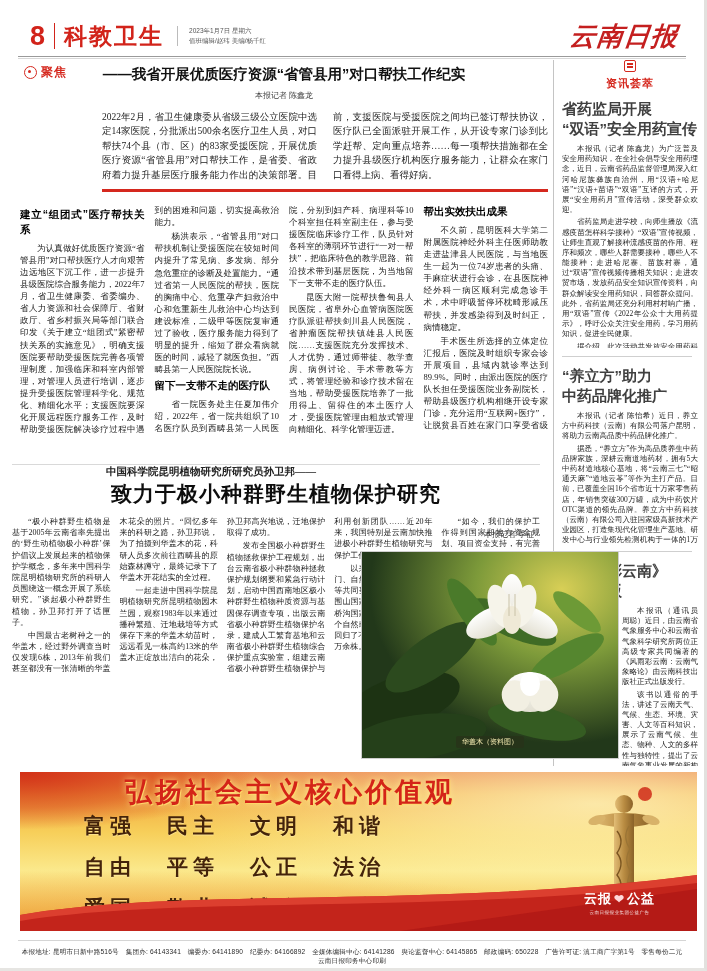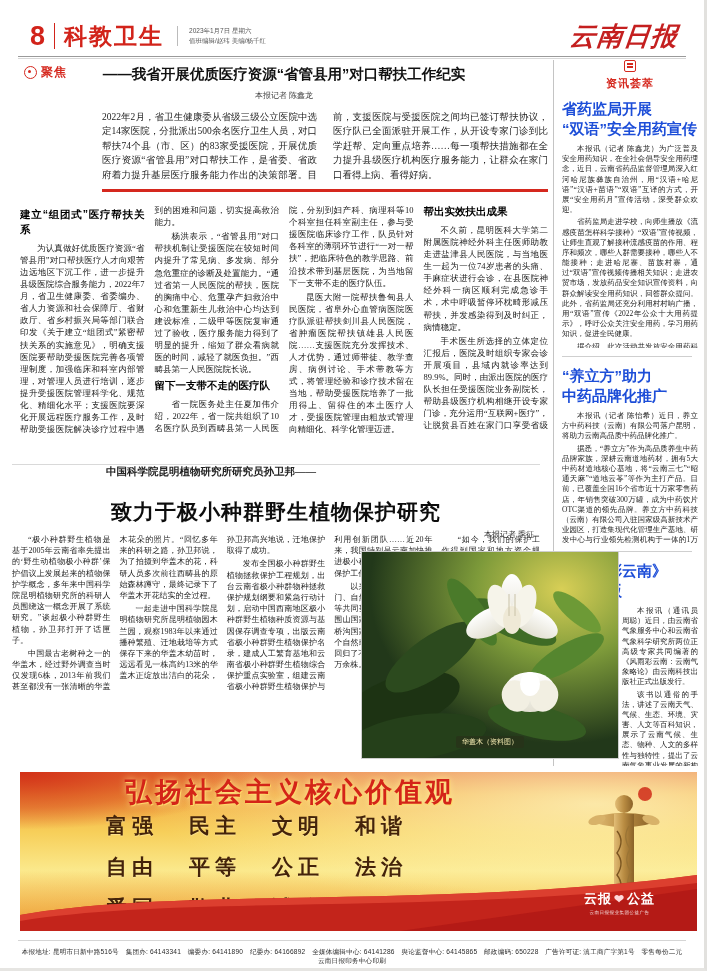--- a/index.html
+++ b/index.html
@@ -38,59 +38,59 @@
   .main-body{margin-top:12px;column-count:4;column-gap:10px;height:235px;overflow:hidden;
     font-family:"Liberation Serif", serif;font-size:8.5px;line-height:1.42;text-align:justify;color:#191919;}
   .main-body p{margin:0 0 2px;text-indent:2em;}
   .inbody-head{font-size:10.5px;font-weight:bold;margin:3px 0 5px;
     font-family:"Liberation Sans", sans-serif;color:#000;break-after:avoid;}
 
   
   .plant-article{position:absolute;left:12px;top:464px;width:528px;border-top:1px solid #d9d9d9;}
   .plant-kicker{font-size:10.5px;font-weight:bold;text-align:center;color:#222;margin-right:130px;
     font-family:"Liberation Serif", serif;}
-  .plant-headline{font-size:21px;font-weight:900;text-align:center;letter-spacing:1px;margin-top:19px;color:#0d0d0d;}
+  .plant-headline{font-size:21px;font-weight:900;text-align:center;letter-spacing:1px;margin-top:1px;color:#0d0d0d;}
   .plant-body{margin-top:8px;column-count:5;column-gap:9px;height:246px;overflow:hidden;
     font-family:"Liberation Serif", serif;font-size:8px;line-height:1.4;text-align:justify;color:#1c1c1c;}
   .plant-body p{margin:0 0 2px;text-indent:2em;}
   .plant-byline{position:absolute;right:6px;top:64px;font-size:8px;color:#333;font-family:"Liberation Serif", serif;}
 
   
   .flower-photo{position:absolute;left:362px;top:552px;width:256px;height:206px;z-index:5;box-shadow:0 0 0 1px #cfcfcf;}
   .flower-photo svg{display:block;width:100%;height:100%;}
   .photo-caption{position:absolute;left:50%;bottom:10px;transform:translateX(-50%);
     background:rgba(40,50,25,.75);color:#f3e9b0;font-size:7px;padding:1px 6px;border-radius:2px;white-space:nowrap;}
 
   
   .v-divider{position:absolute;left:553px;top:60px;height:706px;border-left:1px solid #c4c4c4;}
   .sidebar{position:absolute;left:562px;top:60px;width:136px;height:706px;overflow:hidden;}
   .sb-label{display:flex;align-items:center;gap:4px;margin-bottom:8px;flex-direction:column;}
   .sb-icon{width:10px;height:10px;border:1.3px solid #d5281e;border-radius:2px;position:relative;}
   .sb-icon::before,.sb-icon::after{content:"";position:absolute;left:1.8px;right:1.8px;height:1.2px;background:#d5281e;}
   .sb-icon::before{top:2.4px;} .sb-icon::after{top:5.4px;}
   .sb-label-text{font-size:11px;font-weight:bold;color:#d5281e;letter-spacing:1px;}
-  .sb-title{font-size:15px;font-weight:900;line-height:1.3;color:#1d4ed8;margin:2px 0 6px;}
+  .sb-title{font-size:15px;font-weight:900;line-height:1.3;color:#404040;margin:2px 0 6px;}
   .sb-body{font-family:"Liberation Serif", serif;font-size:7.5px;line-height:1.36;text-align:justify;color:#1c1c1c;overflow:hidden;}
   .sb-body p{margin:0 0 2px;text-indent:2em;}
   .sb-b1{height:204px;} .sb-b2{height:132px;} .sb-b3{height:200px;}
   .sb-div{border-top:1px solid #cfcfcf;margin:8px 6px 9px 0;}
   .photo-intrude{float:left;width:60px;height:188px;}
 
   
   .banner{position:absolute;left:20px;top:772px;width:677px;height:159px;overflow:hidden;
     background:
       radial-gradient(140% 90% at 15% 115%, rgba(233,120,40,.55), rgba(233,120,40,0) 60%),
       radial-gradient(120% 120% at 85% 20%, rgba(255,250,200,.75), rgba(255,250,200,0) 55%),
       linear-gradient(180deg,#e8763a 0%,#f2a83f 14%,#f7cf5a 38%,#fbe98c 62%,#f4c355 88%,#eaa53d 100%);}
   .banner-redcorner{position:absolute;left:0;top:0;width:320px;height:80px;
     background:radial-gradient(100% 100% at 0% 0%, rgba(209,45,22,.95) 0%, rgba(216,70,30,.55) 45%, rgba(216,70,30,0) 72%);}
   .banner-title{position:absolute;left:50px;top:2px;width:440px;text-align:center;
     font-size:27px;font-weight:900;letter-spacing:3px;color:#d42418;
     text-shadow:0 0 7px rgba(255,238,150,.95), 1px 1px 0 rgba(255,210,90,.9);}
-  .values-grid{position:absolute;left:86px;top:40px;display:grid;
+  .values-grid{position:absolute;left:64px;top:40px;display:grid;
     grid-template-columns:repeat(4,83px);row-gap:13px;}
   .value-item{font-size:21px;font-weight:900;color:#44230a;letter-spacing:5px;
     text-shadow:0 1px 1px rgba(255,240,180,.6);}
   .banner-ribbon{position:absolute;left:0;right:0;bottom:0;height:62px;pointer-events:none;}
   .huabiao{position:absolute;right:28px;top:4px;height:150px;}
   .banner-logo{position:absolute;right:42px;bottom:16px;text-align:center;z-index:3;}
   .banner-logo .logo-main{font-size:13px;font-weight:900;color:#fff;letter-spacing:1px;display:flex;align-items:center;gap:2px;justify-content:center;}
   .banner-logo .heart{color:#ffd9d9;font-size:12px;}
   .banner-logo .logo-sub{font-size:4.5px;color:rgba(255,255,255,.85);margin-top:2px;letter-spacing:.5px;}
 

